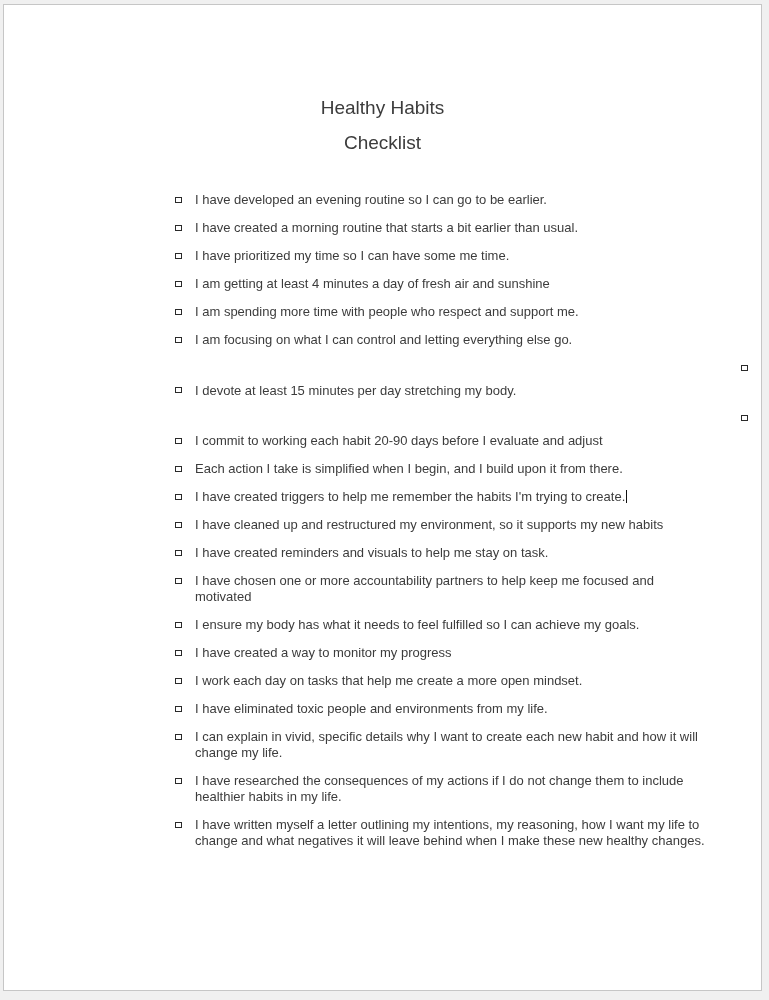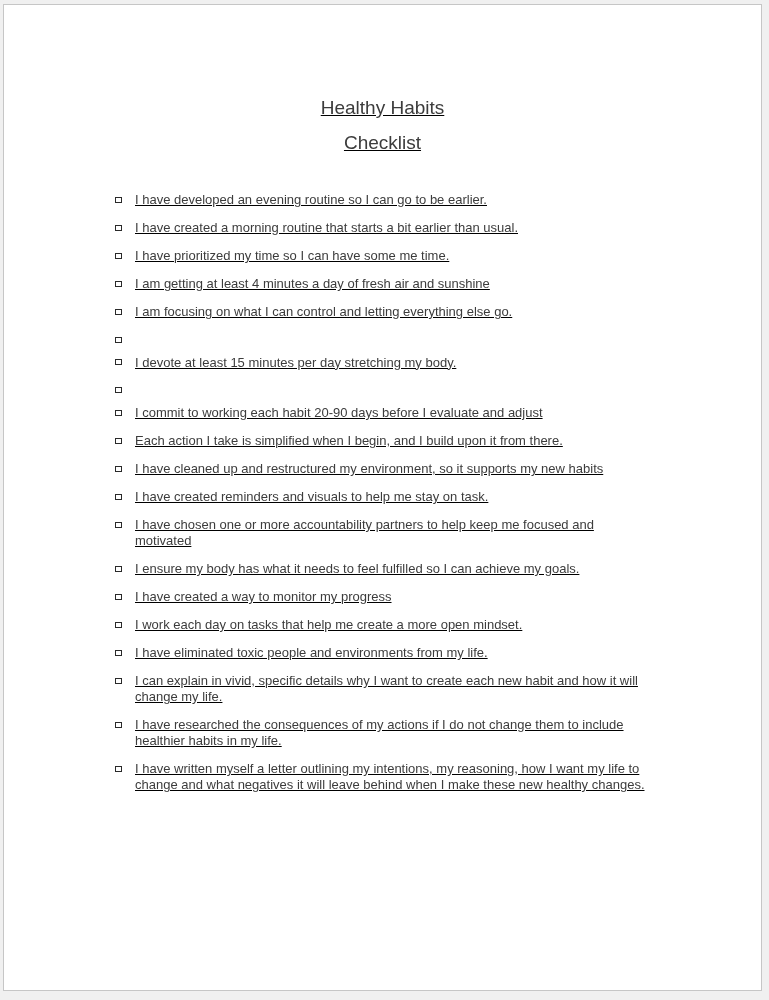--- a/index.html
+++ b/index.html
@@ -16,39 +16,39 @@
   }
   .page {
     position: absolute;
     left: 3px;
     top: 4px;
     width: 759px;
     height: 987px;
     background: #ffffff;
     border: 1px solid #c6c6c6;
     box-sizing: border-box;
-    text-decoration: underline;
   }
   .title {
     margin-top: 85px;
     text-align: center;
     font-size: 19px;
     color: #3c3c3c;
   }
   .title-line {
     line-height: 35px;
   }
   .checklist {
     margin-top: 32px;
     margin-left: 111px;
   }
   .item {
     display: flex;
     align-items: flex-start;
     margin-bottom: 12px;
+    justify-content: flex-end;
   }
   .checkbox {
     flex: 0 0 auto;
     width: 5px;
     height: 4px;
     border: 1px solid #2a2a2a;
     margin-top: 4.5px;
     margin-right: 13px;
     background: #ffffff;
   }
@@ -95,20 +95,24 @@
     <div class="item">
       <span class="checkbox"></span>
       <span class="item-text">I have prioritized my time so I can have some me time.</span>
     </div>
 
     <div class="item">
       <span class="checkbox"></span>
       <span class="item-text">I am getting at least 4 minutes a day of fresh air and sunshine</span>
     </div>
 
+    <div class="item">
+      <span class="checkbox"></span>
+      <span class="item-text">I am spending more time with people who respect and support me.</span>
+    </div>
 
     <div class="item">
       <span class="checkbox"></span>
       <span class="item-text">I am focusing on what I can control and letting everything else go.</span>
     </div>
 
     <div class="item">
       <span class="checkbox"></span>
     </div>
 
@@ -124,20 +128,24 @@
     <div class="item">
       <span class="checkbox"></span>
       <span class="item-text">I commit to working each habit 20-90 days before I evaluate and adjust</span>
     </div>
 
     <div class="item">
       <span class="checkbox"></span>
       <span class="item-text">Each action I take is simplified when I begin, and I build upon it from there.</span>
     </div>
 
+    <div class="item">
+      <span class="checkbox"></span>
+      <span class="item-text"><span>I have created triggers to help me remember the habits I'm trying to create.</span><span class="caret"></span></span>
+    </div>
 
     <div class="item">
       <span class="checkbox"></span>
       <span class="item-text">I have cleaned up and restructured my environment, so it supports my new habits</span>
     </div>
 
     <div class="item">
       <span class="checkbox"></span>
       <span class="item-text">I have created reminders and visuals to help me stay on task.</span>
     </div>

